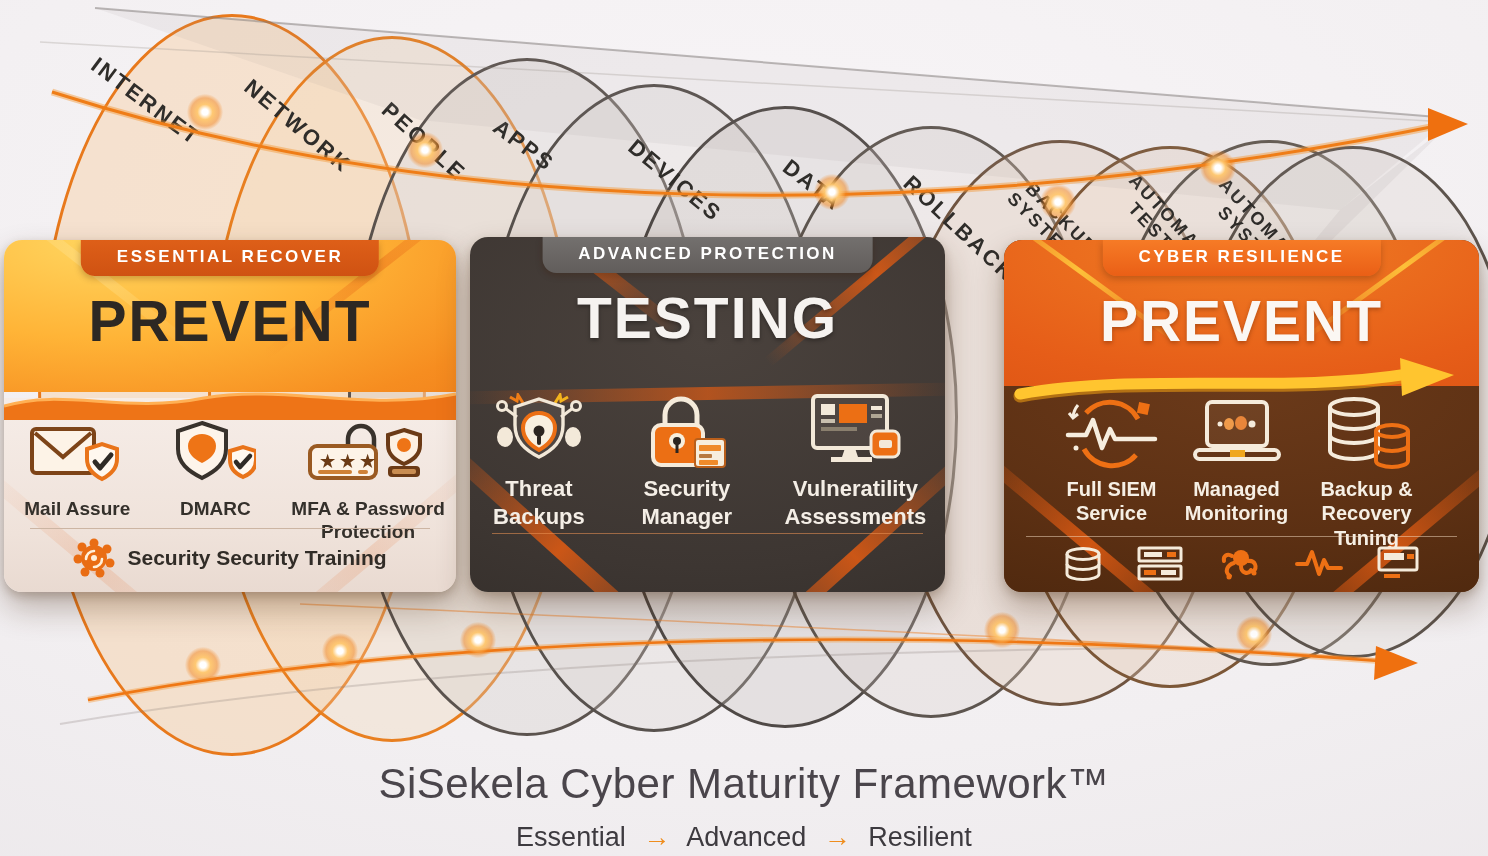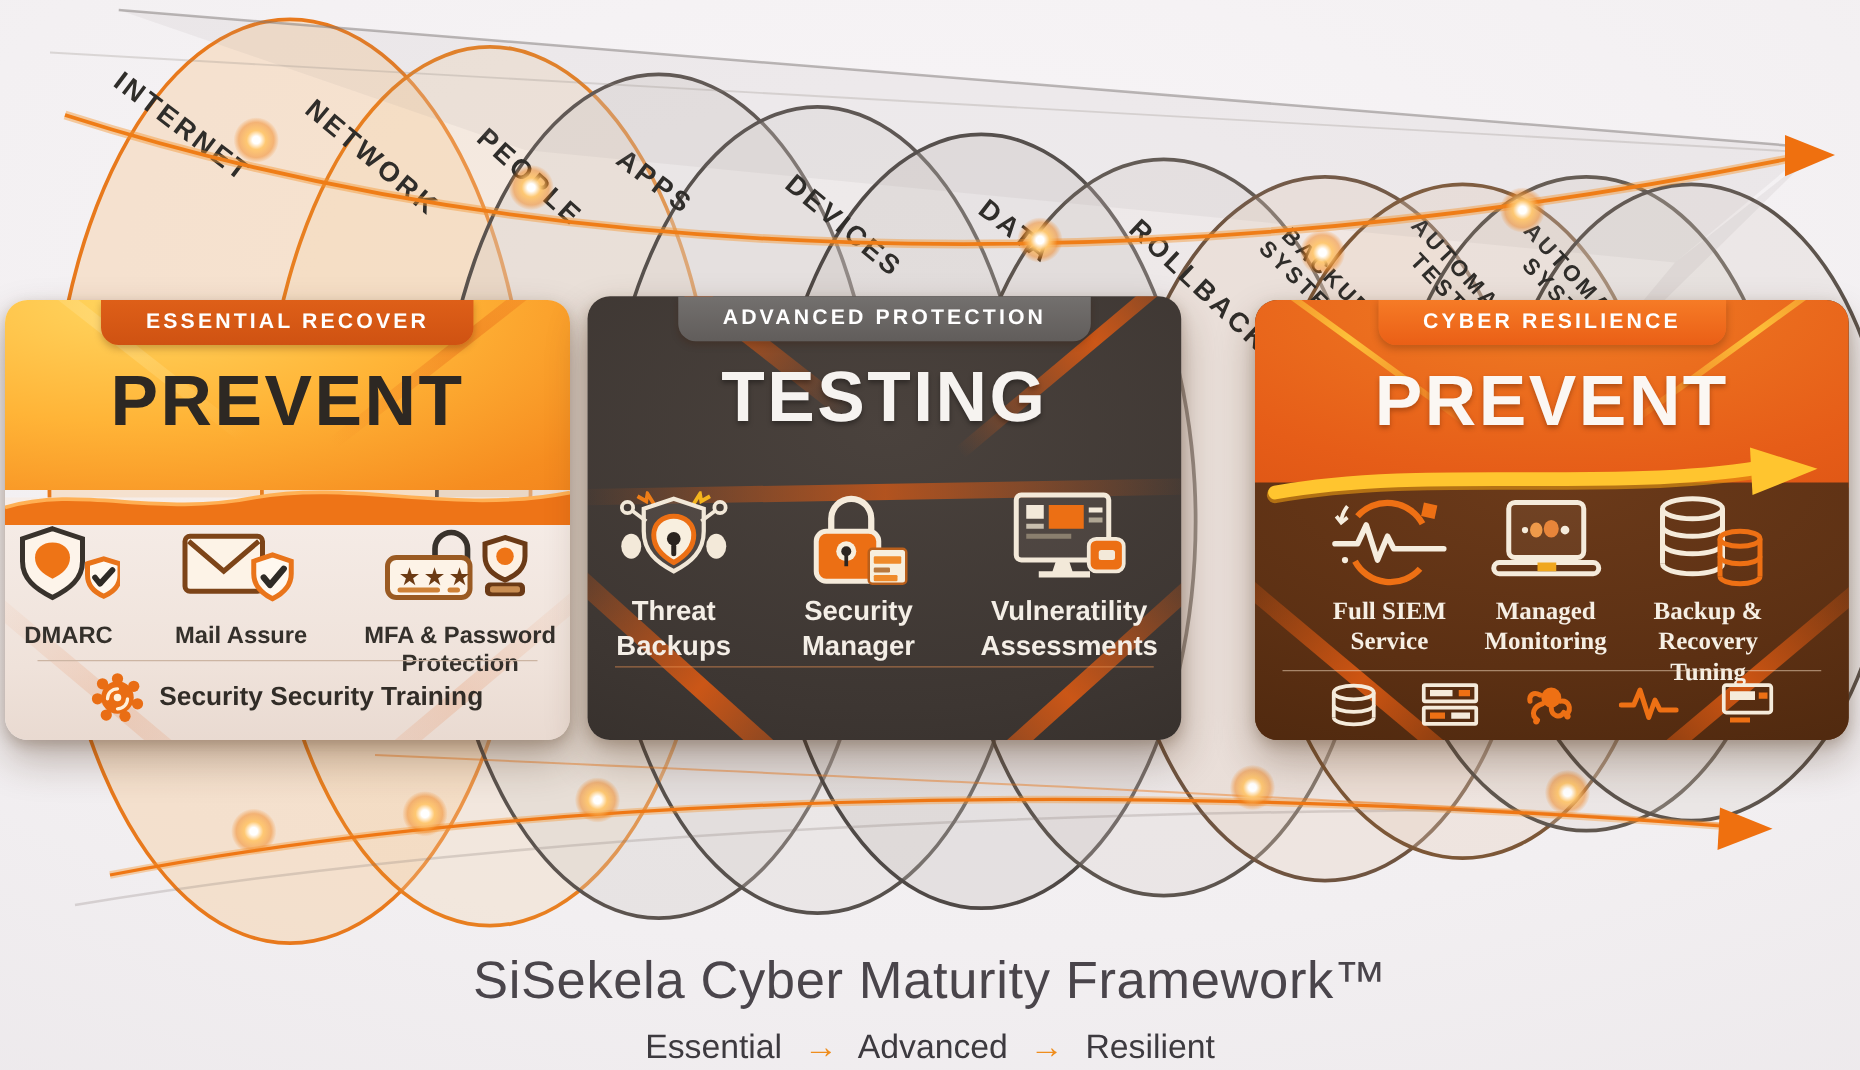--- a/index.html
+++ b/index.html
@@ -52,21 +52,21 @@
     font-size:23px;font-weight:700;color:#f6f0e8;}
   
   .recover{left:1004px;top:240px;width:475px;height:352px;background:#5f3316;}
   .recover .tab{background:linear-gradient(180deg,#f67b26,#ea5f16);}
   .recover .r-top{position:absolute;top:0;left:0;right:0;height:150px;z-index:1;
     background:radial-gradient(130% 170% at 50% 0%,#f07d24 0%,#e65d18 55%,#d54e11 100%);}
   .recover .r-bottom{position:absolute;top:146px;left:0;right:0;bottom:0;z-index:2;
     background:radial-gradient(120% 120% at 50% 0%,#6b3a1a 0%,#5c3013 60%,#4e280e 100%);}
   .recover h1{top:48px;color:#fbf7f3;text-shadow:0 2px 4px rgba(90,30,0,.4);}
   .recover .swoosh{position:absolute;top:112px;left:0;z-index:6;}
-  .recover .items{top:158px;gap:6px;font-family:Liberation Serif, serif;}
+  .recover .items{top:158px;gap:6px;}
   .recover .label{font-size:20px;font-weight:700;color:#f6efe4;margin-top:7px;line-height:1.22;}
   .recover .divider{left:22px;right:22px;top:296px;background:rgba(246,222,195,.5);}
   .recover .mini-row{gap:34px;}
   
   .footer{position:absolute;left:0;right:0;top:760px;text-align:center;z-index:4;}
   .footer h2{margin:0;font-size:42px;font-weight:500;color:#4a454b;letter-spacing:.5px;}
   .steps{margin:14px 0 0;font-size:27px;font-weight:500;color:#3d3a3f;}
   .steps .arr{color:#ef8d1d;font-weight:700;padding:0 10px;}
 </style>
 </head>
@@ -147,41 +147,41 @@
     <h1>PREVENT</h1>
     <svg class="wave" width="452" height="38">
       <path d="M0 24 C60 6, 120 32, 200 16 C280 2, 360 30, 452 12 L452 38 L0 38 Z" fill="#ee7417"></path>
       <path d="M0 24 C60 6, 120 32, 200 16 C280 2, 360 30, 452 12" stroke="#ffb054" stroke-width="3" fill="none"></path>
     </svg>
     <div class="p-body">
       <div class="beam" style="bottom:20px;left:-70px;width:320px;height:14px;transform:rotate(40deg);opacity:.18;"></div>
       <div class="beam" style="bottom:26px;right:-70px;width:320px;height:14px;transform:rotate(-40deg);opacity:.18;"></div>
     </div>
     <div class="items">
+      <div class="item" style="width:150px">
+        <span class="icon">
+          <svg width="96" height="66" viewBox="0 0 96 66">
+            <rect x="3" y="8" width="62" height="44" rx="4" fill="#fdf3e7" stroke="#7d4418" stroke-width="4"></rect>
+            <path d="M6 12 L34 36 L62 12" fill="none" stroke="#7d4418" stroke-width="4"></path>
+            <path d="M58 28 l15 -5 l15 5 v10 c0 10 -7 16 -15 20 c-8 -4 -15 -10 -15 -20 z" fill="#fff8ef" stroke="#e9741a" stroke-width="4"></path>
+            <path d="M66 41 l5 6 l11 -13" fill="none" stroke="#2f2b26" stroke-width="5" stroke-linecap="round" stroke-linejoin="round"></path>
+          </svg>
+        </span>
+        <span class="label">Mail Assure</span>
+      </div>
       <div class="item" style="width:104px">
         <span class="icon">
           <svg width="82" height="68" viewBox="0 0 82 68">
             <path d="M28 3 l24 8 v18 c0 14 -10 22 -24 29 c-14 -7 -24 -15 -24 -29 V11 z" fill="#fdf4ea" stroke="#38322c" stroke-width="4"></path>
             <path d="M28 14 c8 0 14 5 14 12 c0 8 -6 13 -14 17 c-8 -4 -14 -9 -14 -17 c0 -7 6 -12 14 -12 z" fill="#ee7416"></path>
             <path d="M56 31 l13 -4 l13 4 v9 c0 9 -6 14 -13 17 c-7 -3 -13 -8 -13 -17 z" fill="#fff8ef" stroke="#e9741a" stroke-width="4"></path>
             <path d="M62 42 l4 5 l10 -11" fill="none" stroke="#2f2b26" stroke-width="4.5" stroke-linecap="round" stroke-linejoin="round"></path>
           </svg>
         </span>
         <span class="label">DMARC</span>
-      </div>
-      <div class="item" style="width:150px">
-        <span class="icon">
-          <svg width="96" height="66" viewBox="0 0 96 66">
-            <rect x="3" y="8" width="62" height="44" rx="4" fill="#fdf3e7" stroke="#7d4418" stroke-width="4"></rect>
-            <path d="M6 12 L34 36 L62 12" fill="none" stroke="#7d4418" stroke-width="4"></path>
-            <path d="M58 28 l15 -5 l15 5 v10 c0 10 -7 16 -15 20 c-8 -4 -15 -10 -15 -20 z" fill="#fff8ef" stroke="#e9741a" stroke-width="4"></path>
-            <path d="M66 41 l5 6 l11 -13" fill="none" stroke="#2f2b26" stroke-width="5" stroke-linecap="round" stroke-linejoin="round"></path>
-          </svg>
-        </span>
-        <span class="label">Mail Assure</span>
       </div>
       <div class="item" style="width:180px">
         <span class="icon">
           <svg width="120" height="68" viewBox="0 0 120 68">
             <path d="M40 28 v-9 a13 13 0 0 1 26 0 v9" fill="none" stroke="#38322c" stroke-width="4.5"></path>
             <rect x="2" y="26" width="66" height="32" rx="7" fill="#fdf3e7" stroke="#9a5a22" stroke-width="4"></rect>
             <text x="12" y="47" font-size="17" font-weight="bold" fill="#6b3a14">★ ★ ★</text>
             <rect x="10" y="50" width="34" height="4" rx="2" fill="#cf8136"></rect>
             <rect x="50" y="50" width="10" height="4" rx="2" fill="#cf8136"></rect>
             <path d="M96 10 l16 5 v10 c0 10 -7 15 -16 19 c-9 -4 -16 -9 -16 -19 V15 z" fill="#fdf0e2" stroke="#6b3a16" stroke-width="4"></path>

